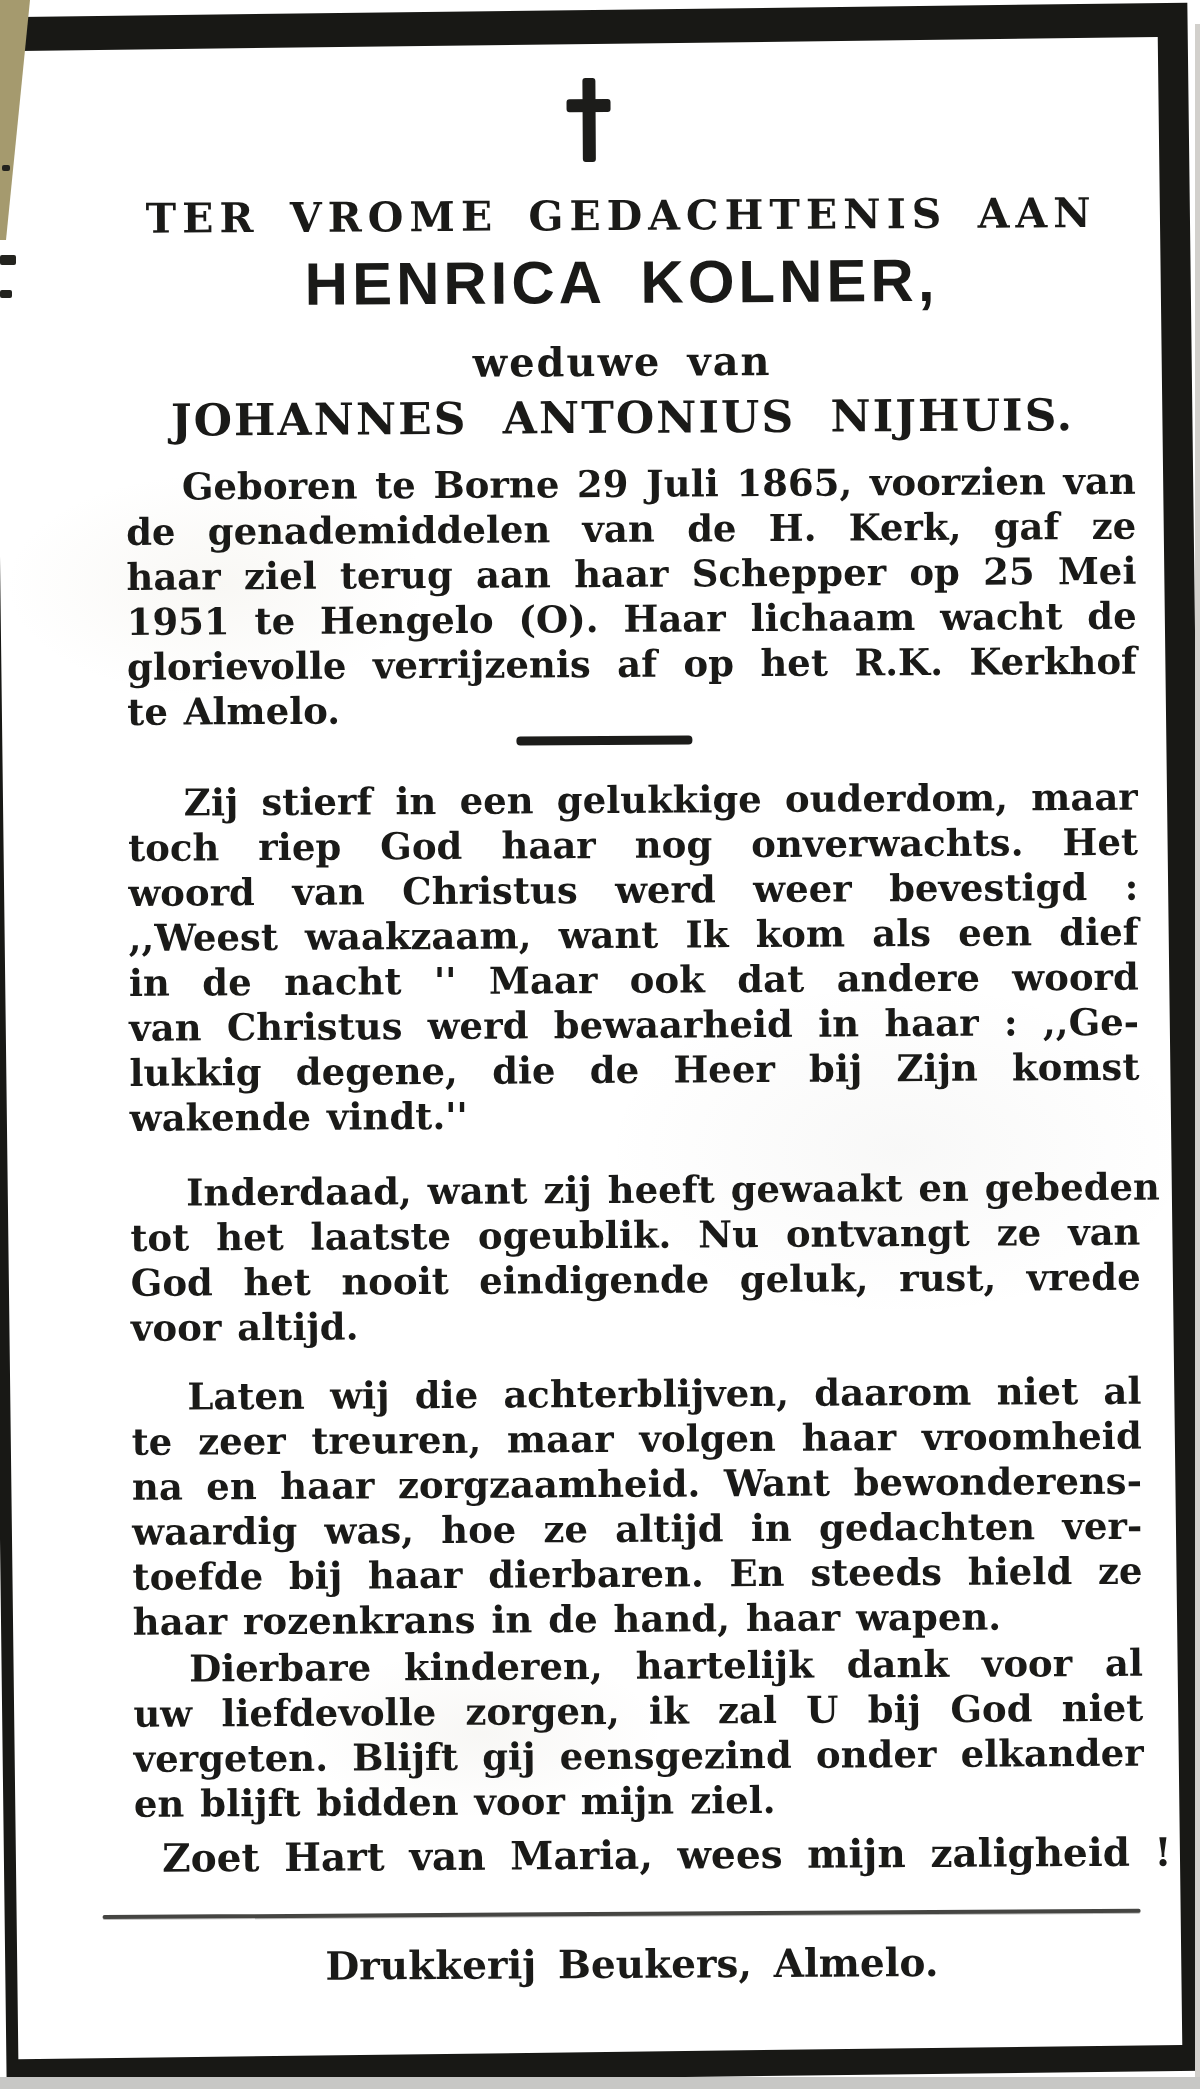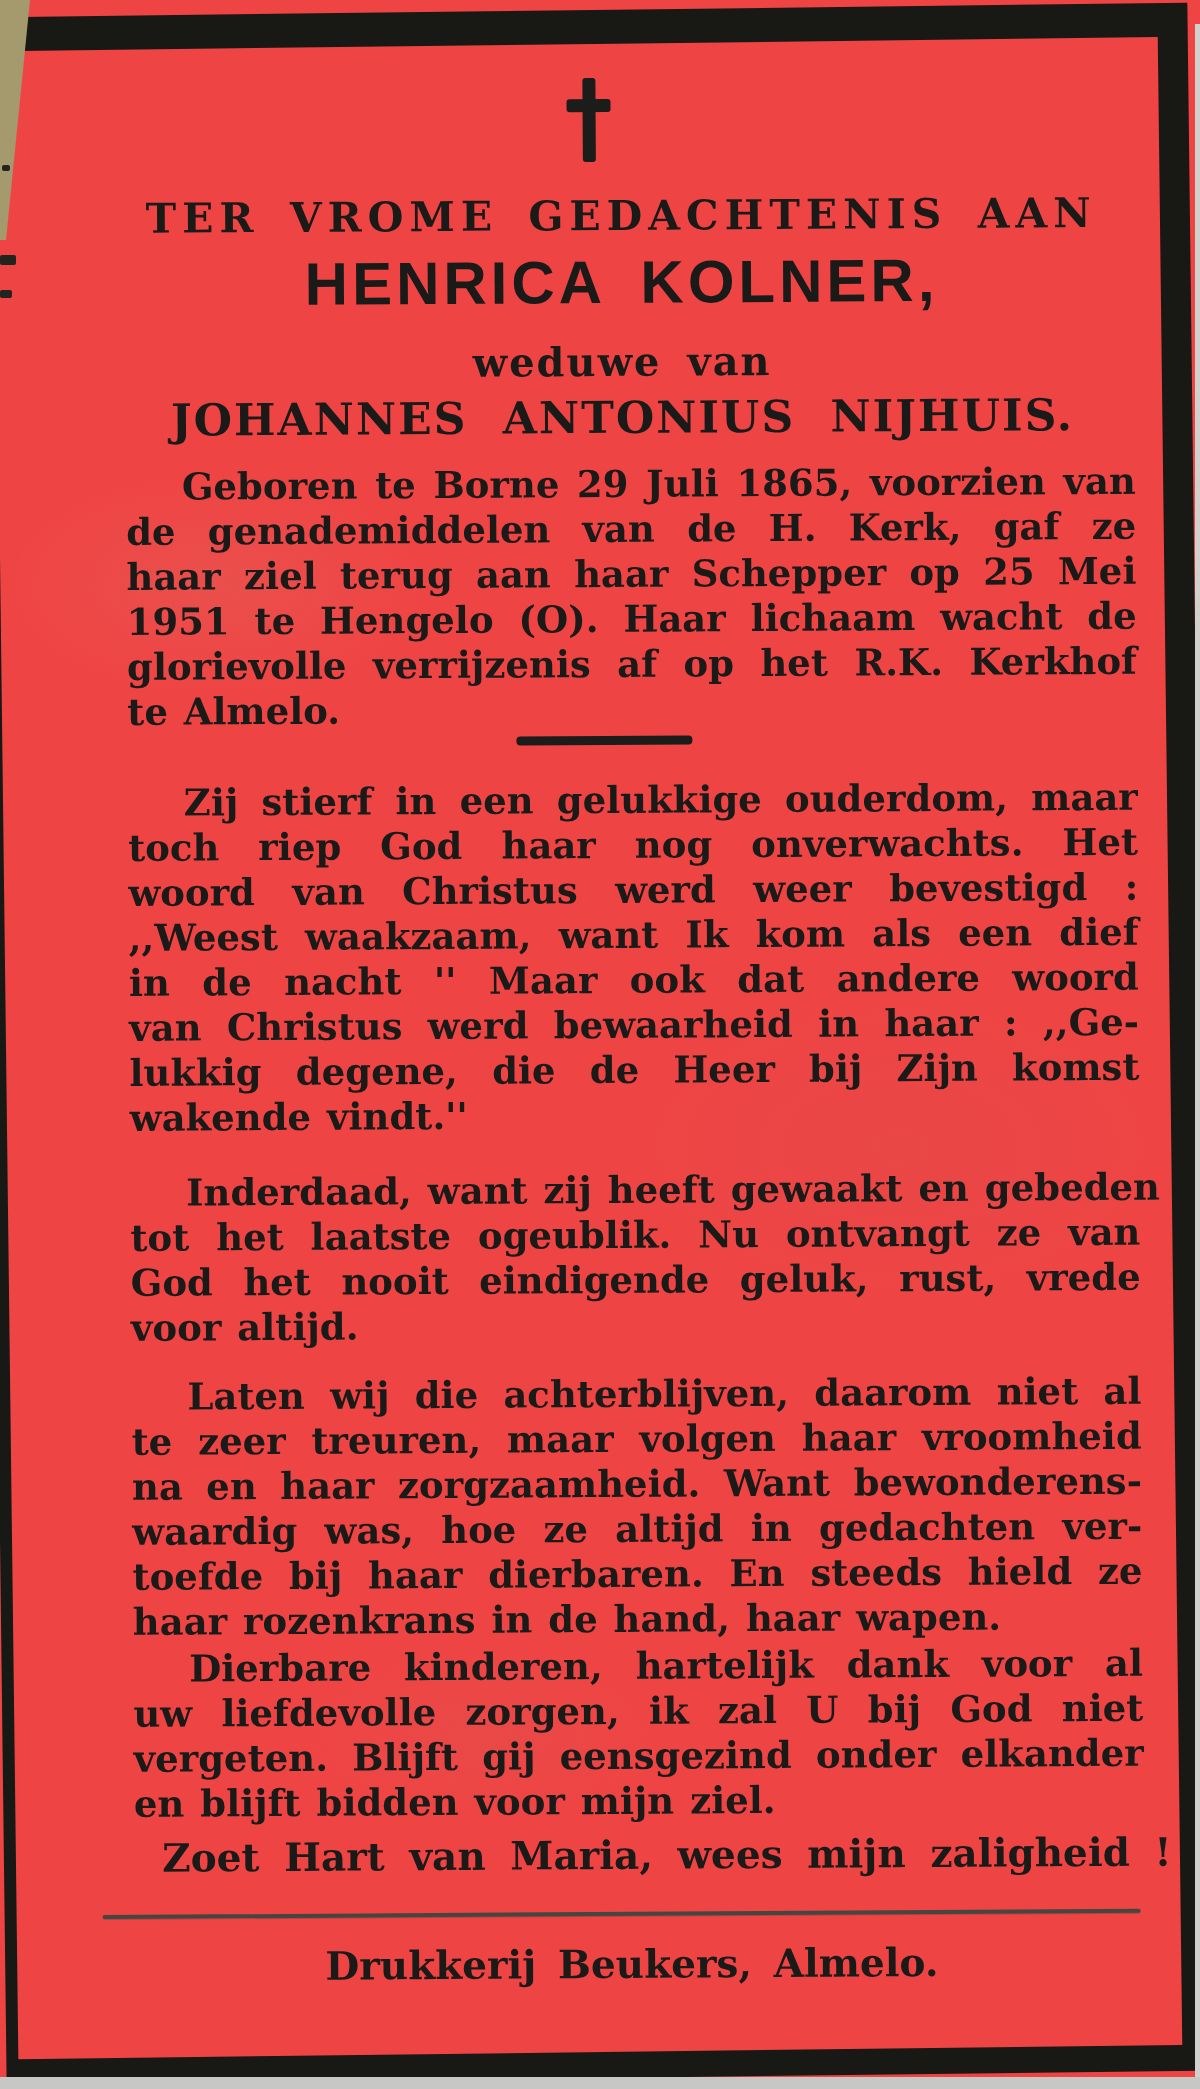--- a/index.html
+++ b/index.html
@@ -1,17 +1,17 @@
 <!DOCTYPE html>
 <html><head>
 <meta charset="utf-8">
 <style>
   html,body{margin:0;padding:0;}
   body{width:1200px;height:2089px;overflow:hidden;background:#111;}
-  .scan{position:relative;width:1200px;height:2089px;background:#ef4444;overflow:hidden;
+  .scan{position:relative;width:1200px;height:2089px;background:#ffffff;overflow:hidden;
         font-family:"DejaVu Serif", serif;color:#1a1a18;}
   
   .stains{position:absolute;inset:0;pointer-events:none;
     background:
       radial-gradient(ellipse 300px 160px at 18% 28%, rgba(190,180,150,.10), transparent 70%),
       radial-gradient(ellipse 420px 240px at 75% 55%, rgba(120,120,110,.05), transparent 70%),
       radial-gradient(ellipse 260px 120px at 40% 83%, rgba(150,140,110,.07), transparent 70%);}
   
   .frame{position:absolute;left:-6px;top:10px;width:1206px;height:2068px;box-sizing:border-box;
          border-style:solid;border-color:#181815;border-width:34px 30px 26px 12px;

